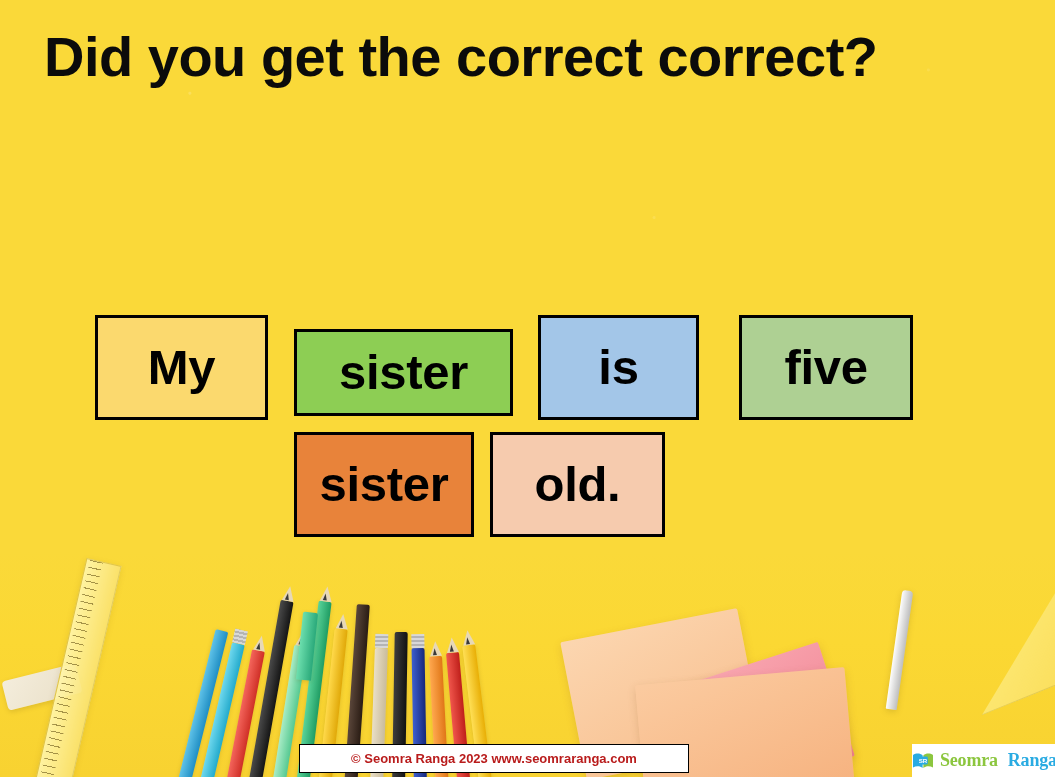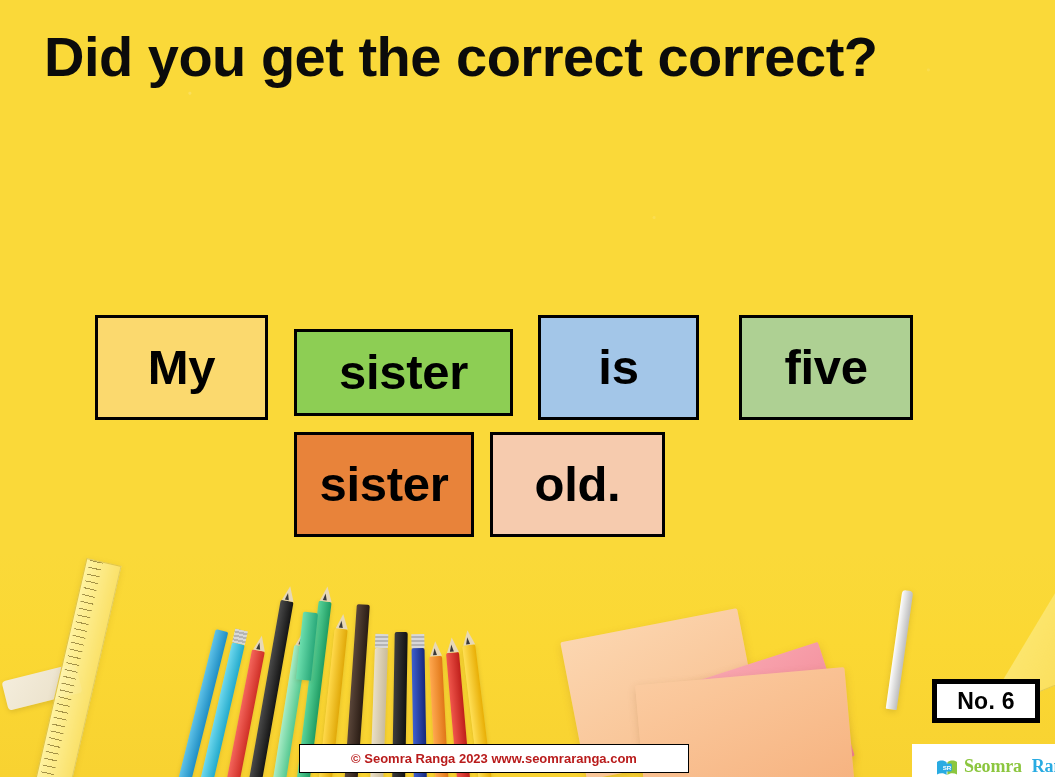--- a/index.html
+++ b/index.html
@@ -198,23 +198,23 @@
     font-weight: 700;
     color: #b91c1c;
   }
 
   #logo-bar {
     position: absolute;
     left: 912px; top: 744px;
     width: 143px; height: 33px;
     background: #fff;
     display: flex;
-    align-items: flex-end;
+    align-items: center;
     gap: 6px;
-    padding-left: 24px;
+    padding-left: 0;
     box-sizing: border-box;
   }
   #logo-bar .book-icon { flex: 0 0 auto; line-height: 0; }
   .logo-text {
     font-size: 18px;
     font-weight: 600;
     letter-spacing: -0.2px;
     font-family: "Liberation Serif", serif;
   }
   .logo-seomra { color: #8cc63f; }
@@ -282,21 +282,20 @@
       </div>
 
     <div class="obj note" style="left:572px;top:72px;width:180px;height:140px;background:linear-gradient(160deg,#fcd6b0,#f7bd8c);transform:rotate(-11deg);"></div>
     <div class="obj note" style="left:690px;top:110px;width:150px;height:120px;background:linear-gradient(160deg,#f9a8b2,#f0808f);transform:rotate(-18deg);"></div>
     <div class="obj note" style="left:640px;top:124px;width:210px;height:120px;background:linear-gradient(160deg,#fbcba0,#f6b27f);transform:rotate(-5deg);"></div>
 
     <div class="obj scissors"></div>
     <div class="obj triangle"></div>
   </div>
 
-  <div id="number-badge">No. 6</div>
 
   <div id="copyright-bar">© Seomra Ranga 2023 www.seomraranga.com</div>
 
   <div id="logo-bar">
     <span class="book-icon">
       <svg width="22" height="18" viewBox="0 0 22 18" aria-hidden="true">
         <path d="M1 3 C4 1, 8 1, 10.6 3.2 L10.6 16 C8 13.8, 4 13.8, 1 15.6 Z" fill="#29abe2"></path>
         <path d="M21 3 C18 1, 14 1, 11.4 3.2 L11.4 16 C14 13.8, 18 13.8, 21 15.6 Z" fill="#8cc63f"></path>
         <rect x="6.2" y="4.4" width="9.6" height="8" rx="1.4" fill="#29abe2"></rect>
         <text x="11" y="10.9" font-size="6.2" font-weight="700" fill="#ffffff" text-anchor="middle" font-family="Liberation Sans, sans-serif">SR</text>

